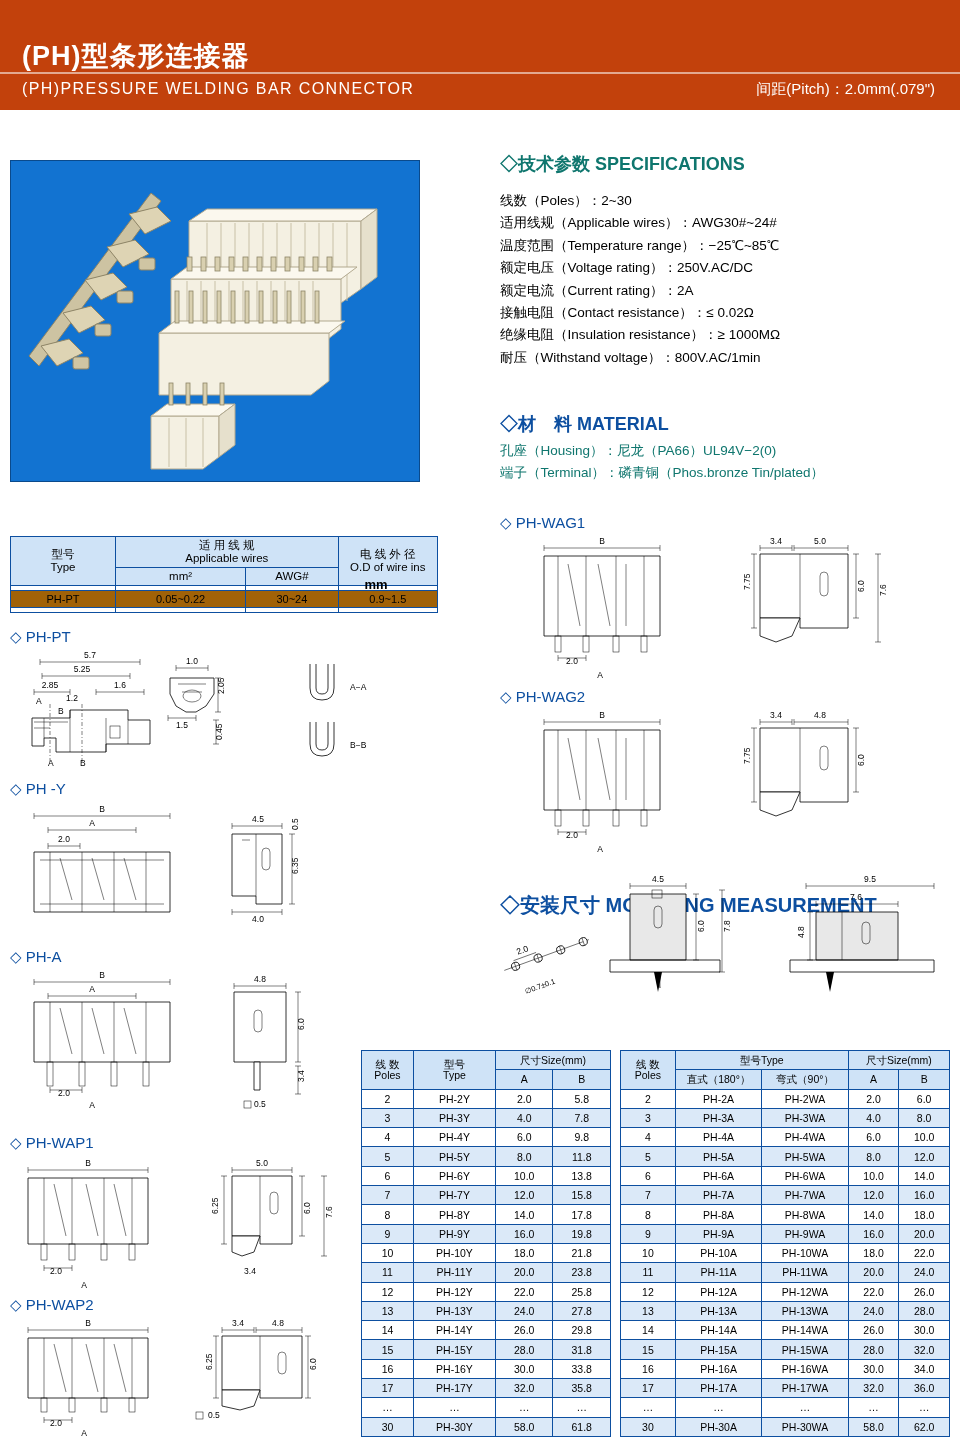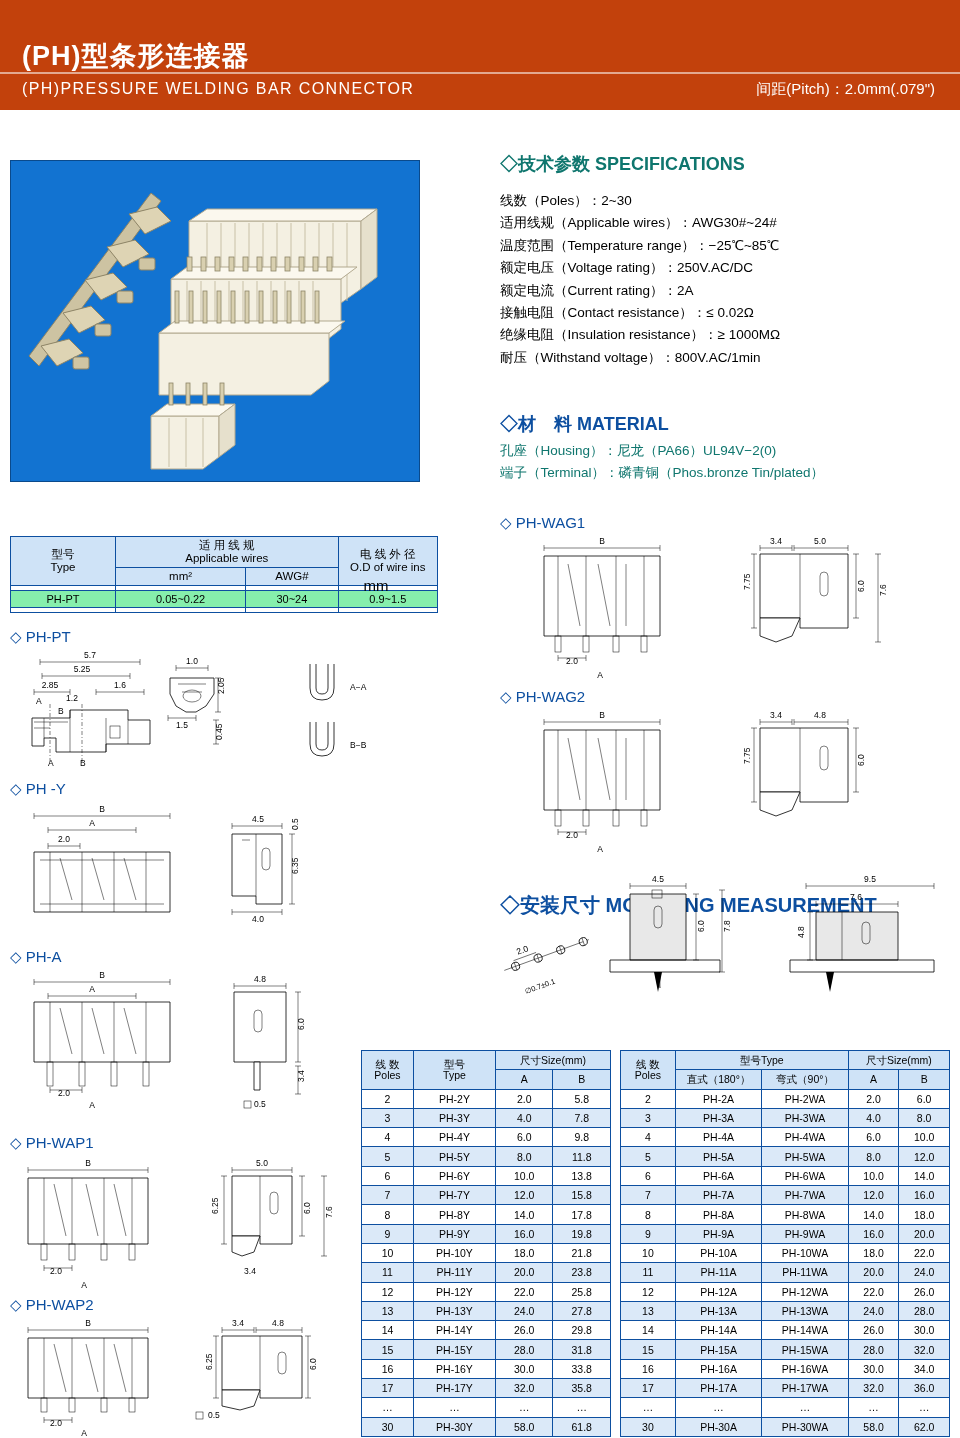--- a/index.html
+++ b/index.html
@@ -42,21 +42,21 @@
   .mat-head { position:absolute; left:500px; top:412px; font-size:18px; color:#0d4fa0; font-weight:bold; }
   .mat-list { position:absolute; left:500px; top:440px; width:450px; font-size:13.5px; line-height:22.4px; color:#0f766e; }
 
   
   .term-wrap { position:absolute; left:10px; top:536px; width:428px; }
   table.grid { border-collapse:collapse; width:100%; font-size:11px; }
   table.grid td, table.grid th {
     border:1px solid #0d4fa0; text-align:center; padding:2px 2px; font-weight:normal;
   }
   table.grid thead td { background:#cfe3f7; color:#000; font-size:11.5px; line-height:13px; }
-  table.grid tbody td { background:#86efac; }
+  table.grid tbody td { background:#a16207; }
 
   
   .tbl-housing { position:absolute; left:361px; top:1050px; width:250px; }
   .tbl-wafer   { position:absolute; left:620px; top:1050px; width:330px; }
   table.part { border-collapse:collapse; width:100%; font-size:10.5px; }
   table.part td { border:1px solid #0d4fa0; text-align:center; height:19.3px; padding:0; }
   table.part thead td { background:#cfe3f7; font-size:10.5px; line-height:11px; }
   table.part tbody tr:nth-child(odd) td { background:#ffffff; }
   table.part tbody tr:nth-child(even) td { background:#dbe9f8; }
 
@@ -243,21 +243,21 @@
       </tr>
       <tr style="visibility:hidden;height:0">
           <td></td>
           <td></td>
           <td></td>
           <td></td>
         </tr>
     </tbody>
   </table>
 
-  <div style="position:absolute; left:305px; top:41px; width:122px; text-align:center; font-size:15px;">mm</div>
+  <div style="position:absolute; left:305px; top:41px; width:122px; text-align:center; font-size:13px;font-weight:bold;">mm</div>
 </div>
 
 <div class="sub-title" style="left:10px; top:628px;">◇ PH-PT</div>
 <div class="dwg" style="left:10px; top:648px;">
   <svg width="430" height="140" viewBox="0 0 430 140">
 
     <text class="lbl" x="80" y="10" text-anchor="middle">5.7</text>
     <line class="ln-thin" x1="30" y1="14" x2="130" y2="14"></line>
       <path class="ln-thin" d="M30,11 L30,17 M130,11 L130,17"></path>
     <text class="lbl" x="72" y="24" text-anchor="middle">5.25</text>

